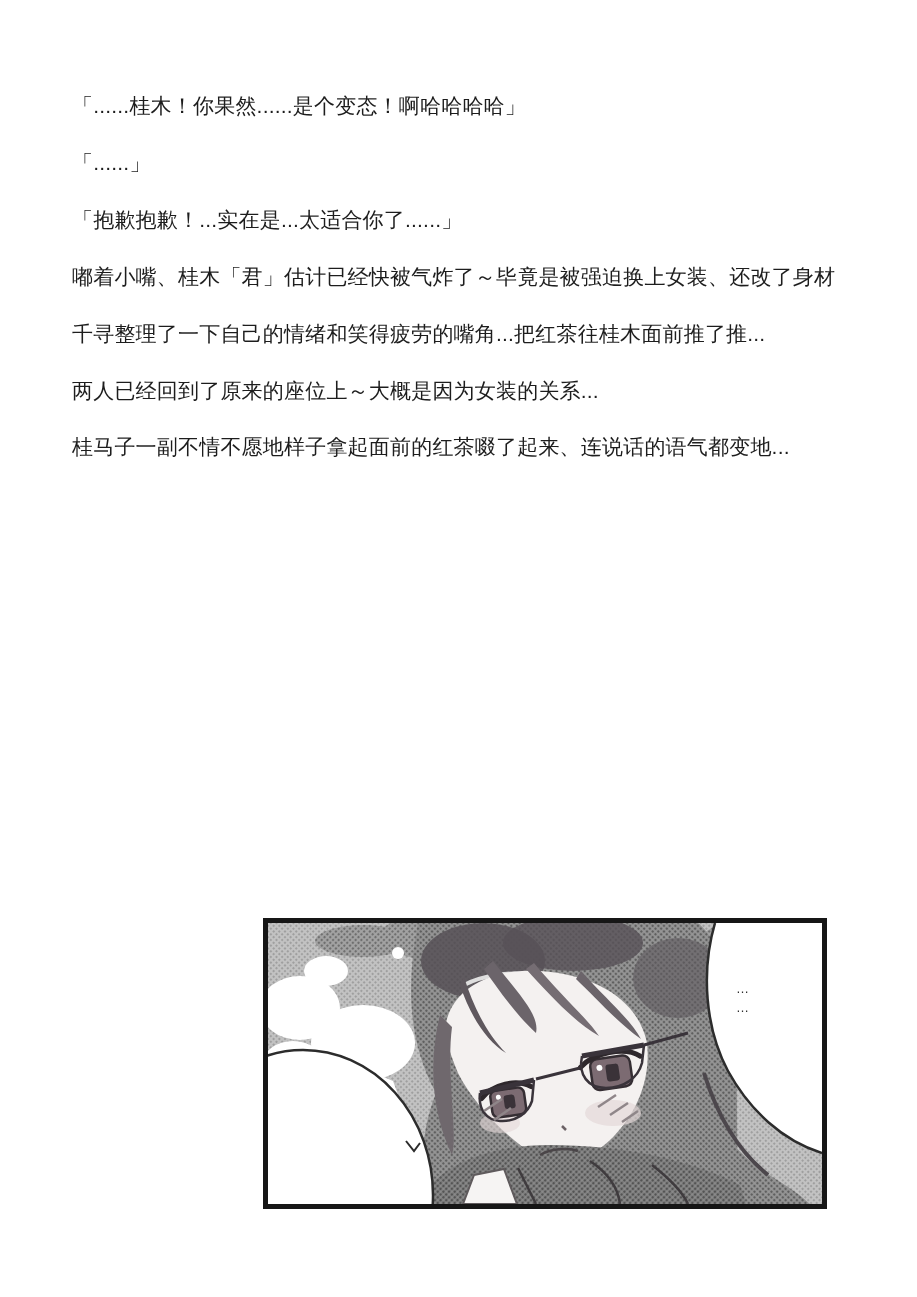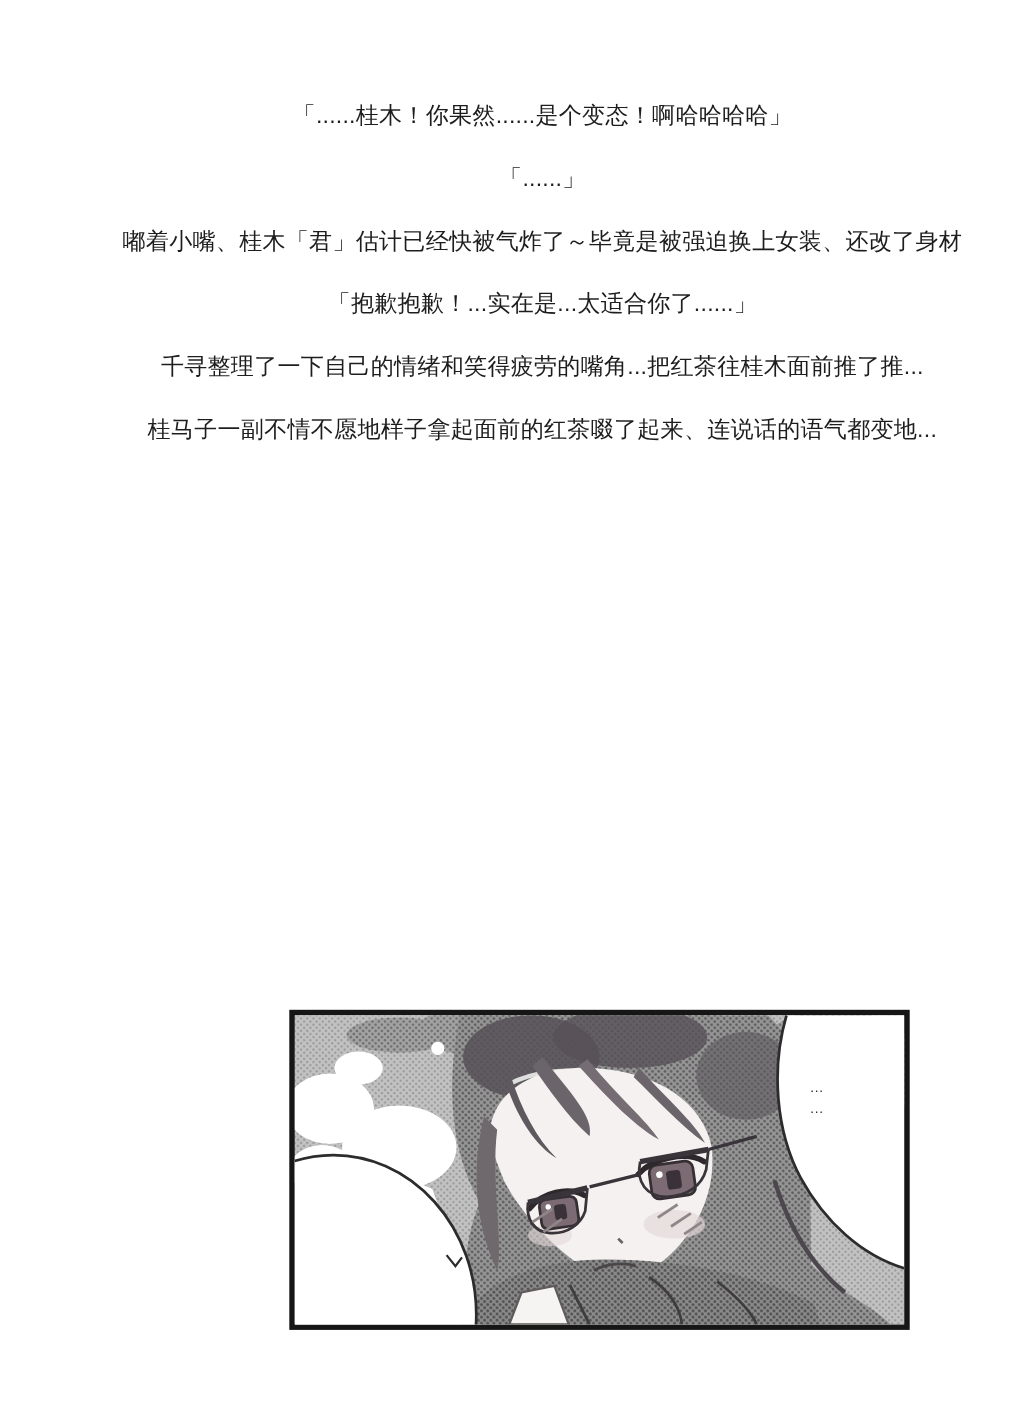--- a/index.html
+++ b/index.html
@@ -5,23 +5,22 @@
   html,body{margin:0;padding:0;background:#ffffff;}
   .page{
     position:relative;
     width:917px;height:1297px;
     background:#ffffff;
     overflow:hidden;
     font-family:"Liberation Sans","DejaVu Sans",sans-serif;
   }
   .text-block{
     position:absolute;
-    left:88px;top:78px;
+    left:72px;top:78px;
     width:810px;
-    text-align:center;
   }
   .text-block p{
     margin:0;
     font-size:21px;
     line-height:56.9px;
     letter-spacing:0.2px;
     color:#1d1d1d;
     white-space:nowrap;
     font-weight:normal;
   }
@@ -48,23 +47,24 @@
   }
 </style>
 </head>
 <body>
 
 <div class="page">
 
   <main class="text-block">
     <p>「......桂木！你果然......是个变态！啊哈哈哈哈」</p>
     <p>「......」</p>
+    <p>「抱歉抱歉！...实在是...太适合你了......」</p>
     <p>嘟着小嘴、桂木「君」估计已经快被气炸了～毕竟是被强迫换上女装、还改了身材</p>
-    <p>「抱歉抱歉！...实在是...太适合你了......」</p>
     <p>千寻整理了一下自己的情绪和笑得疲劳的嘴角...把红茶往桂木面前推了推...</p>
+    <p>两人已经回到了原来的座位上～大概是因为女装的关系...</p>
     <p>桂马子一副不情不愿地样子拿起面前的红茶啜了起来、连说话的语气都变地...</p>
   </main>
 
   <figure class="panel" aria-label="Monochrome halftone manga panel: close-up of a long-haired girl wearing glasses, blushing and looking down; a large blank round speech bubble at lower left and a speech bubble with a vertical ellipsis at upper right; screentone foliage background.">
     <svg viewBox="0 0 554 281" preserveAspectRatio="none">
       <defs>
         <pattern id="tone" width="4" height="4" patternUnits="userSpaceOnUse" patternTransform="rotate(45)">
           <rect width="4" height="4" fill="#c2c2c2"></rect>
             <circle cx="2" cy="2" r="1.0" fill="#949494"></circle>
         </pattern>

